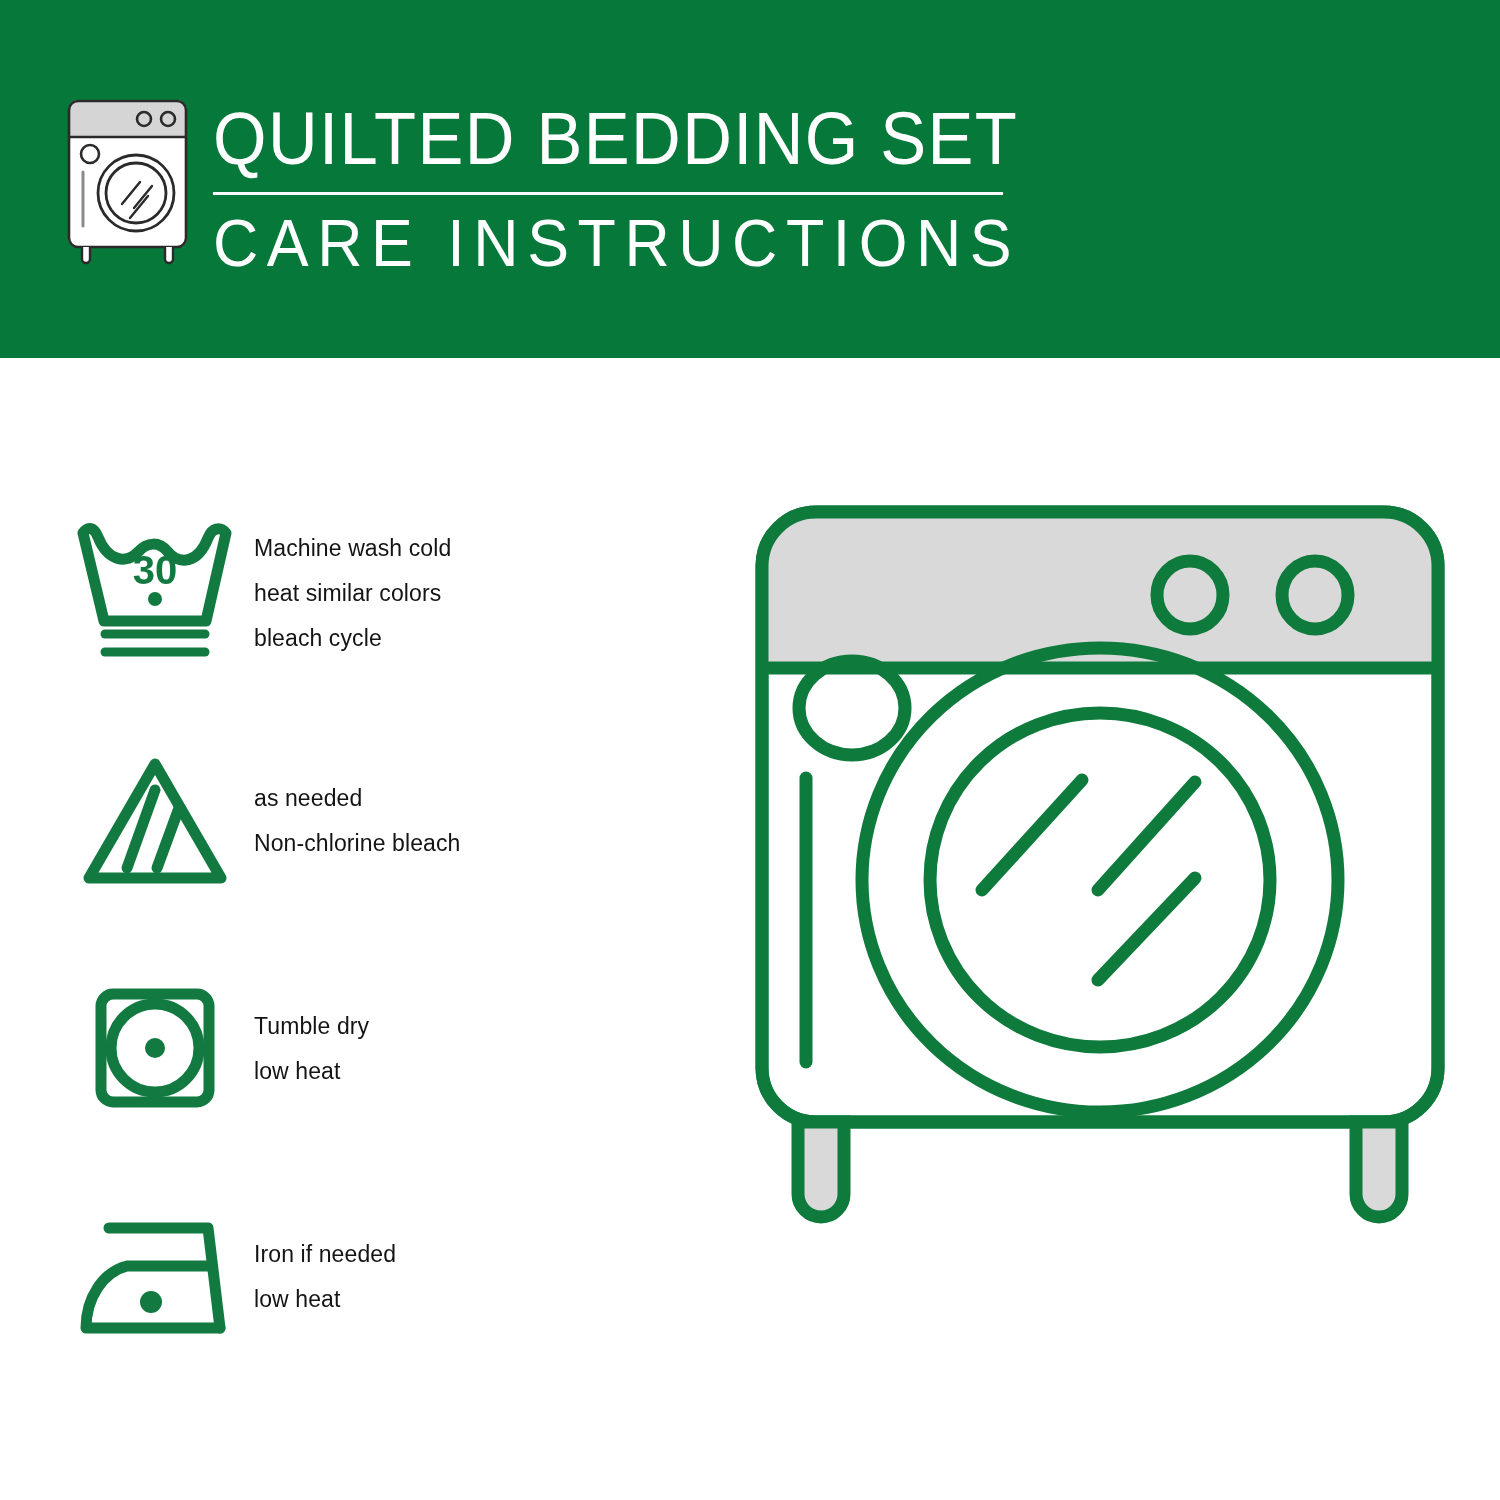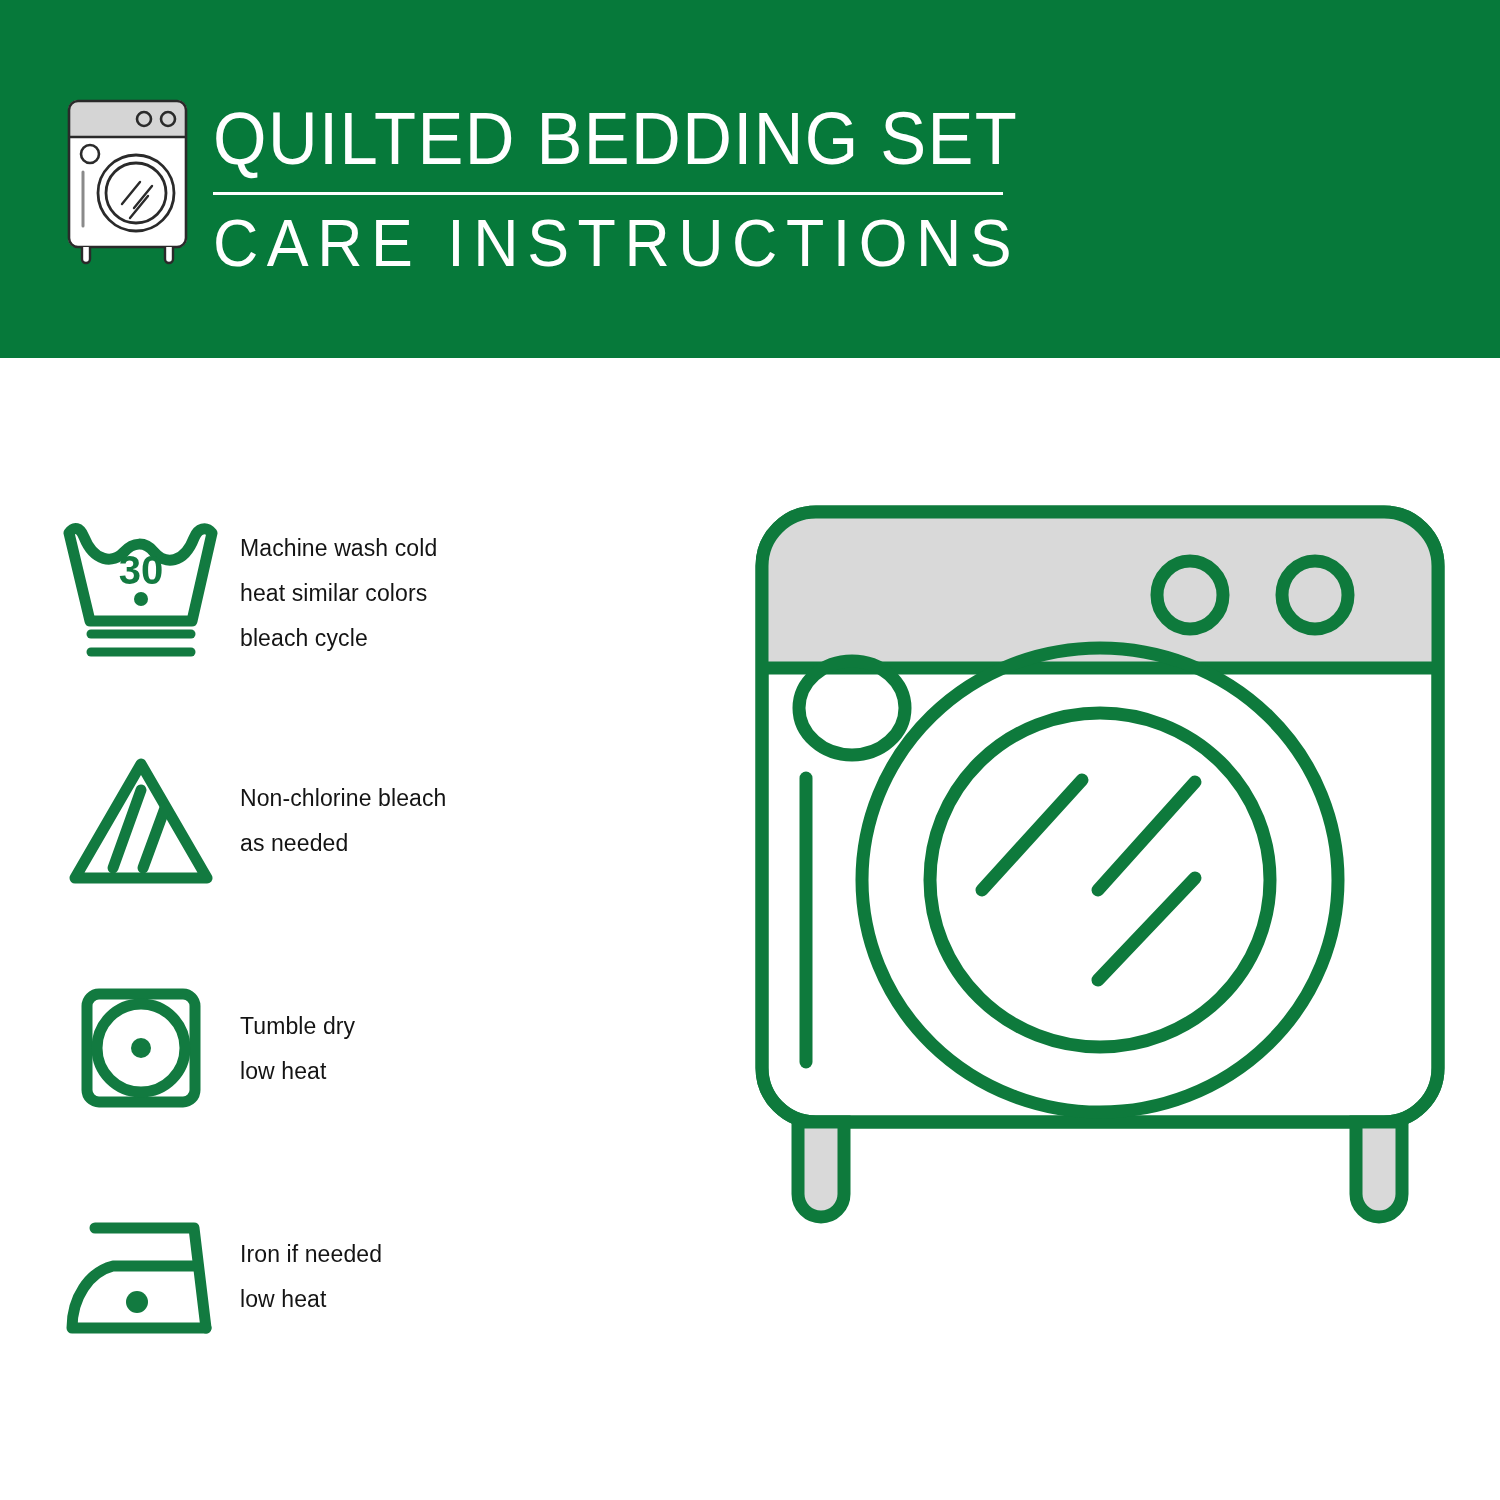--- a/index.html
+++ b/index.html
@@ -71,21 +71,21 @@
     color: #ffffff;
     letter-spacing: 9px;
     transform: scaleX(0.95);
     transform-origin: left center;
     white-space: nowrap;
   }
 
   
   .care-list {
     position: absolute;
-    left: 56px;
+    left: 70px;
     top: 505px;
     width: 640px;
   }
   .care-row {
     display: flex;
     align-items: center;
     height: 176px;
     margin-bottom: 52px;
   }
   .care-row:last-child { margin-bottom: 0; }
@@ -194,22 +194,22 @@
       <div class="care-symbol">
         <svg width="160" height="142" viewBox="0 0 160 142">
 
           <path d="M80 14 L146 128 L14 128 Z" fill="none" stroke="#127A40" stroke-width="11" stroke-linejoin="round"></path>
 
           <line x1="80" y1="40" x2="52" y2="118" stroke="#127A40" stroke-width="11" stroke-linecap="round"></line>
           <line x1="104" y1="58" x2="82" y2="118" stroke="#127A40" stroke-width="11" stroke-linecap="round"></line>
         </svg>
       </div>
       <div class="care-text">
+        <div>as needed</div>
         <div>Non-chlorine bleach</div>
-        <div>as needed</div>
       </div>
     </div>
 
     <div class="care-row">
       <div class="care-symbol">
         <svg width="160" height="142" viewBox="0 0 160 142">
           <rect x="26" y="16" width="108" height="108" rx="12" ry="12" fill="none" stroke="#127A40" stroke-width="11"></rect>
           <circle cx="80" cy="70" r="44" fill="none" stroke="#127A40" stroke-width="11"></circle>
           <circle cx="80" cy="70" r="10" fill="#127A40"></circle>
         </svg>

